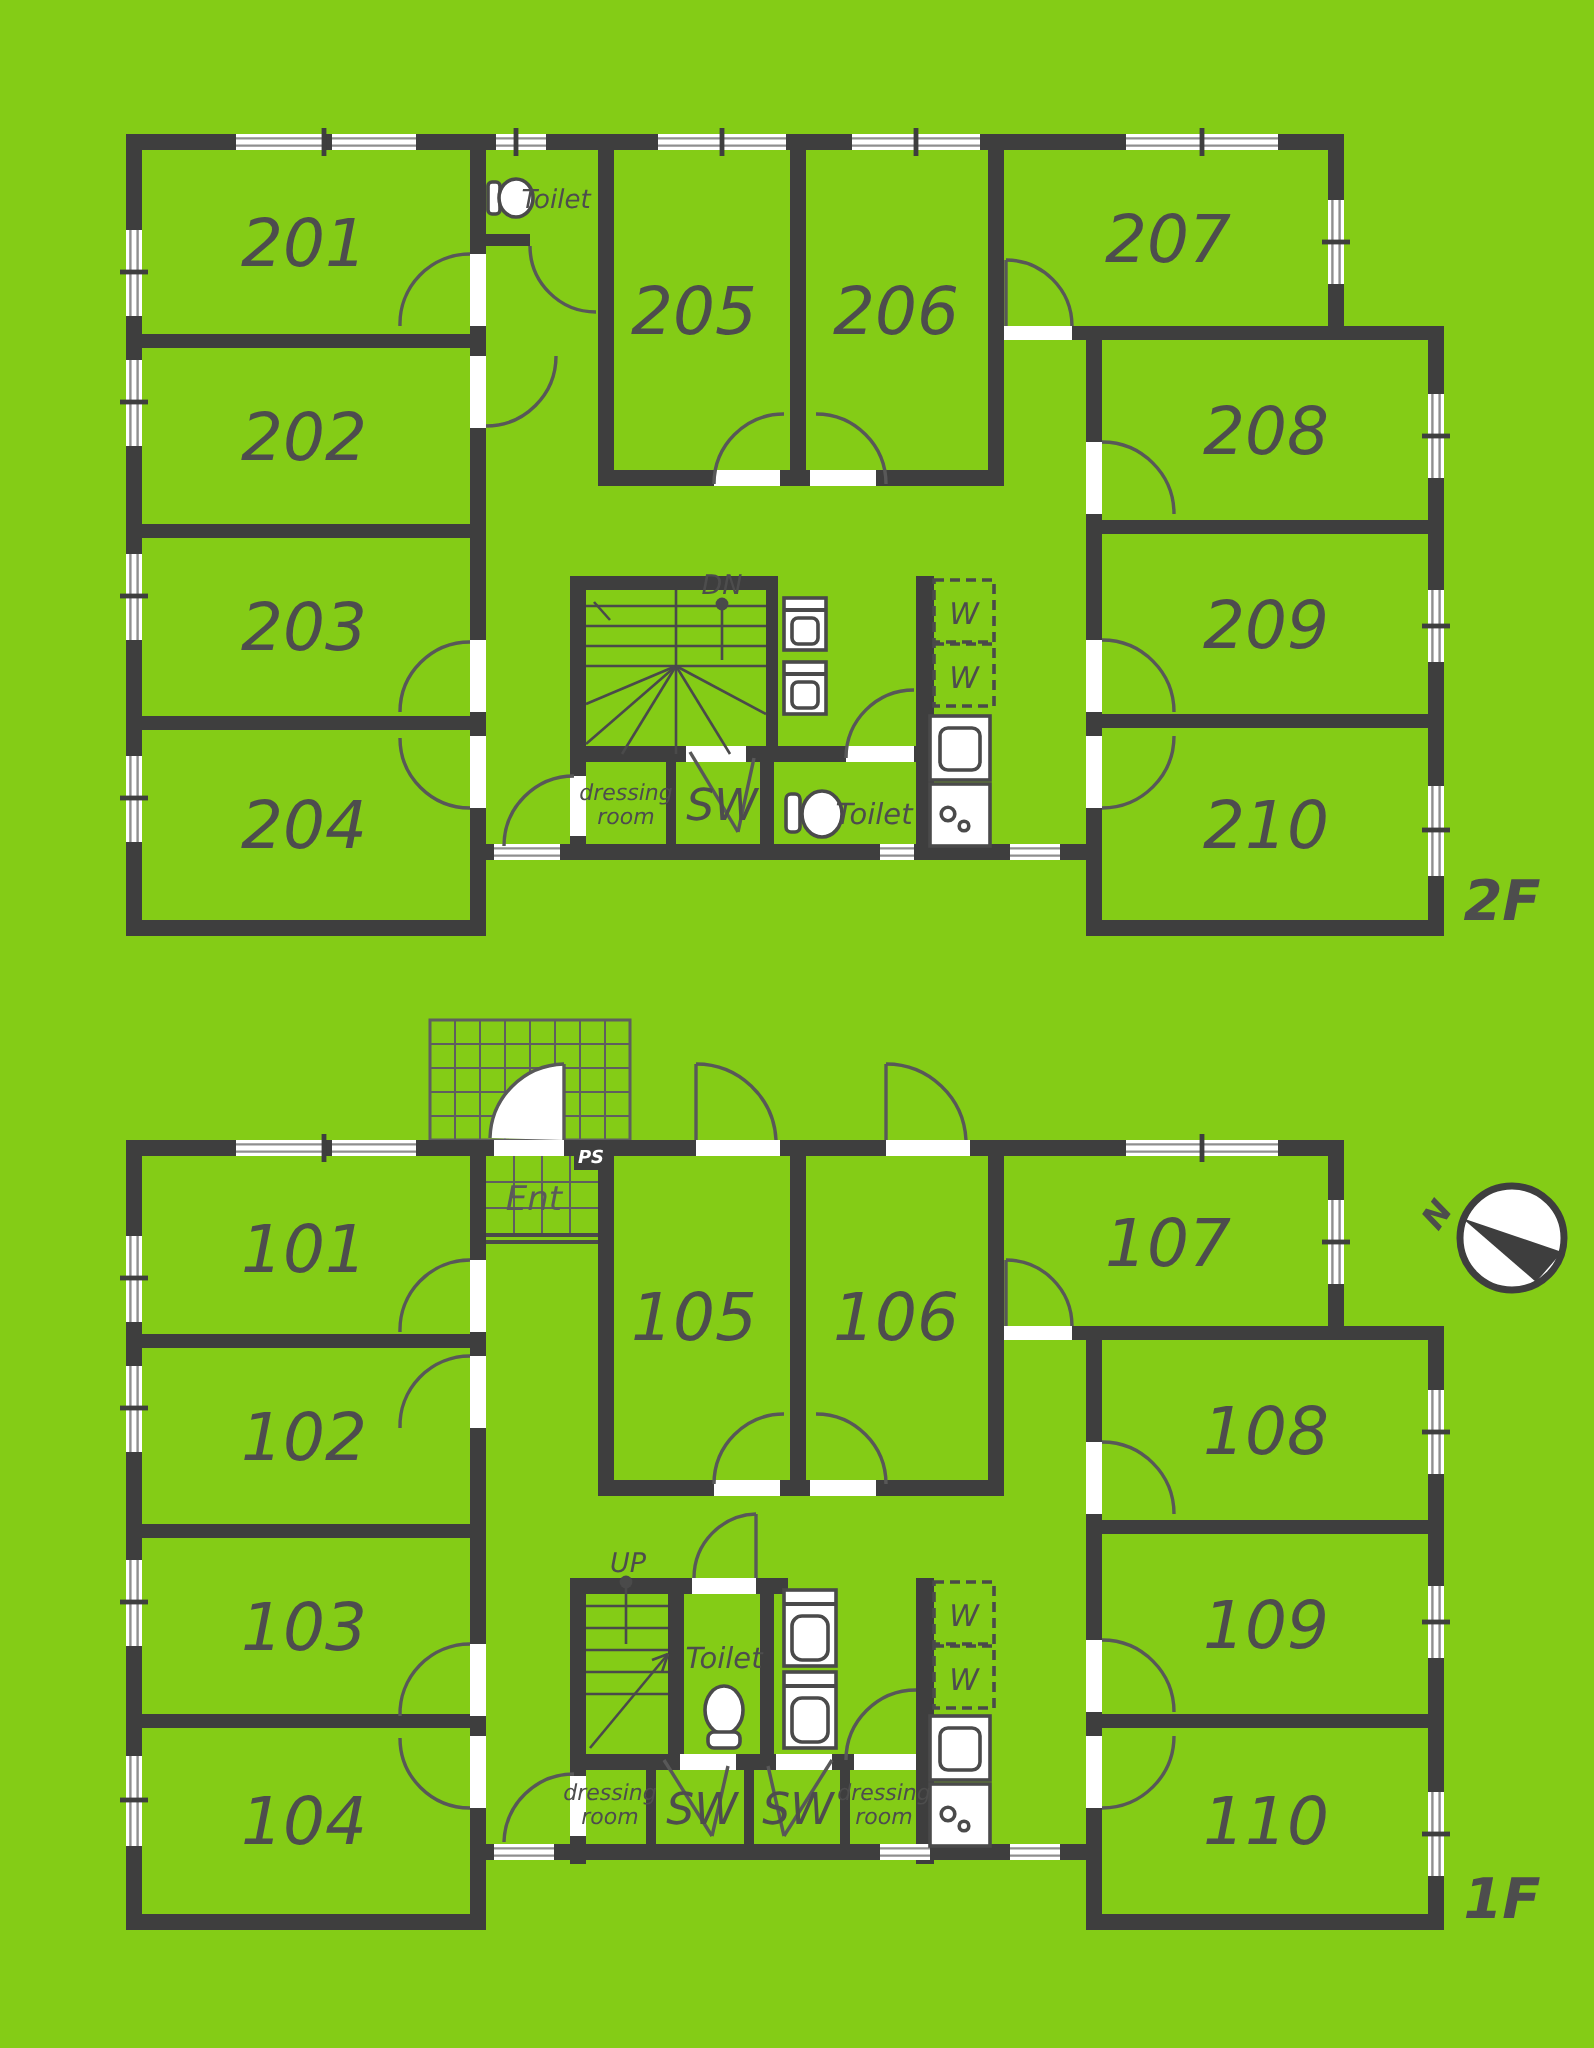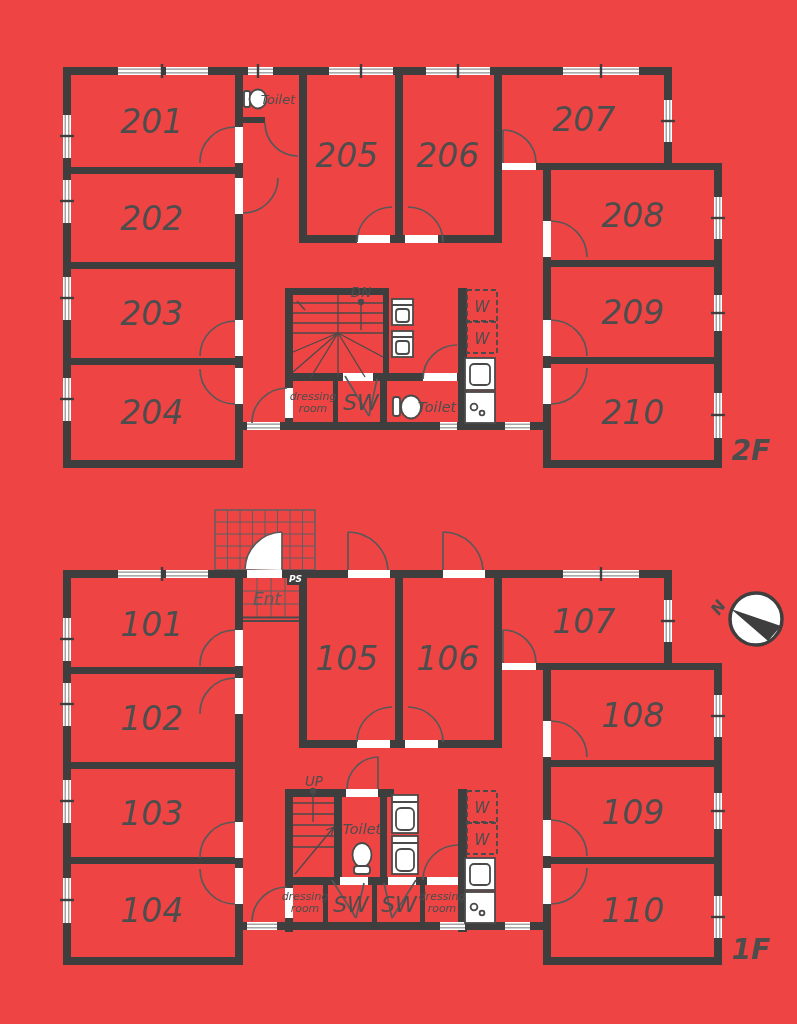--- a/index.html
+++ b/index.html
@@ -1,16 +1,16 @@
 <!DOCTYPE html>
 <html><head>
 <meta charset="utf-8">
 <style>
   html,body{margin:0;padding:0;background:#ffffff;}
-  .canvas{width:797px;height:1024px;background:#ef4444;position:relative;overflow:hidden;}
+  .canvas{width:797px;height:1024px;background:#84cc16;position:relative;overflow:hidden;}
   svg{display:block;}
   .w{fill:#3e3e3e;}
   .wf{fill:#ffffff;}
   .thin{fill:none;stroke:#4a4a4a;stroke-width:2;}
   .arc{fill:none;stroke:#585858;stroke-width:1.7;}
   .leaf{stroke:#585858;stroke-width:1.7;}
   .wline{stroke:#8f8f8f;stroke-width:1.2;}
   .tk{stroke:#3e3e3e;stroke-width:2.4;}
   .grid{stroke:#5f5f5f;stroke-width:1;}
   .stair{stroke:#4a4a4a;stroke-width:1.3;fill:none;}

